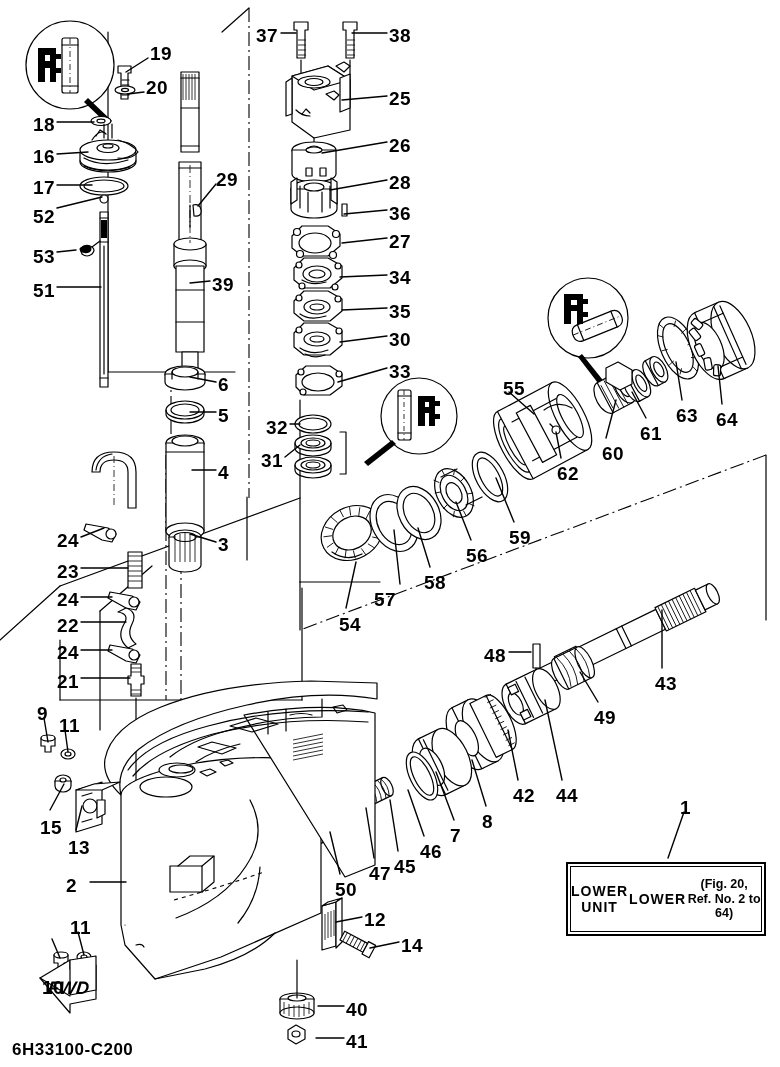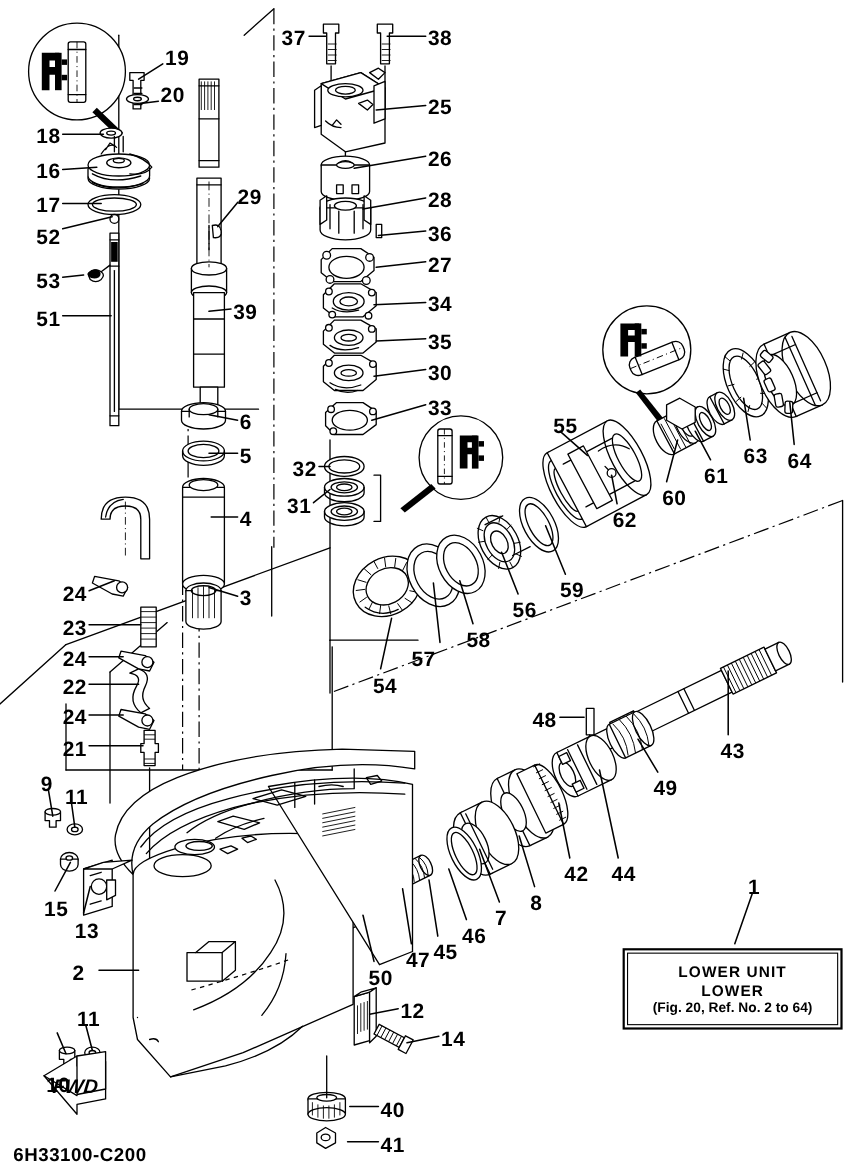--- a/index.html
+++ b/index.html
@@ -50,21 +50,20 @@
     background:#fff;
     box-sizing:border-box;
     padding:2px;
   }
   #legend-inner{
     border:1px solid #000;
     width:100%;
     height:100%;
     box-sizing:border-box;
     display:flex;
-    flex-direction:column;
     align-items:center;
     justify-content:center;
     gap:1px;
   }
   #legend-inner div{
     font-family:"Liberation Sans", sans-serif;
     font-weight:700;
     color:#000;
     text-align:center;
     line-height:1.15;

